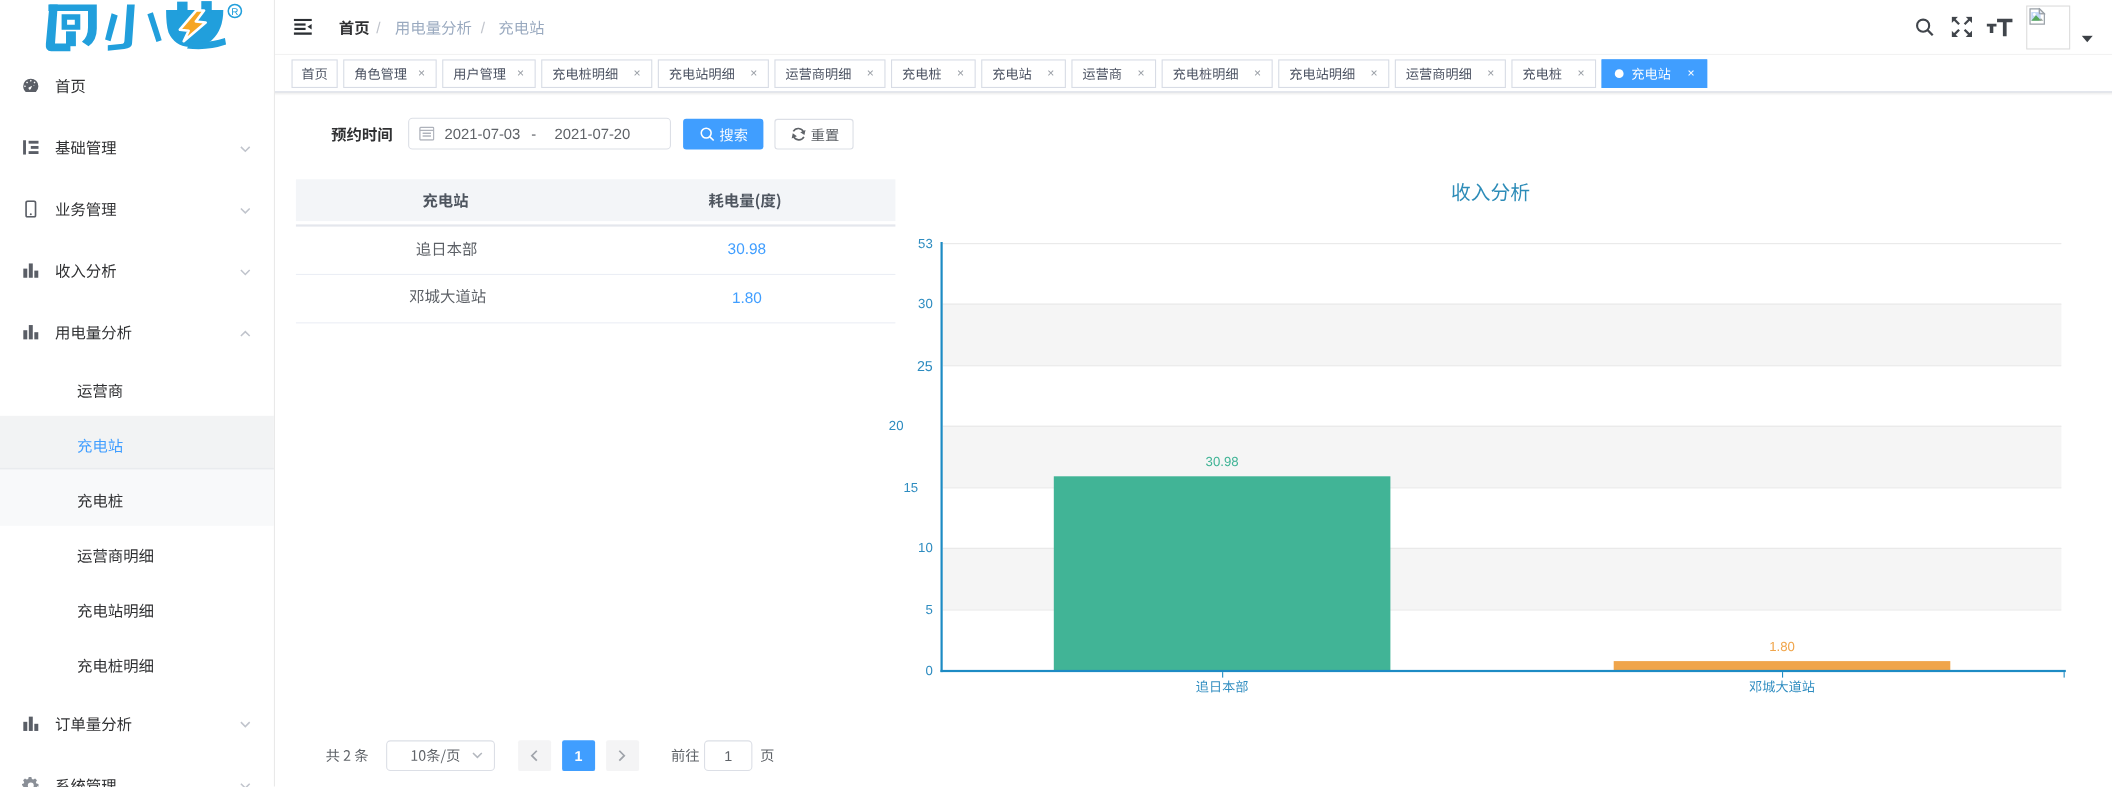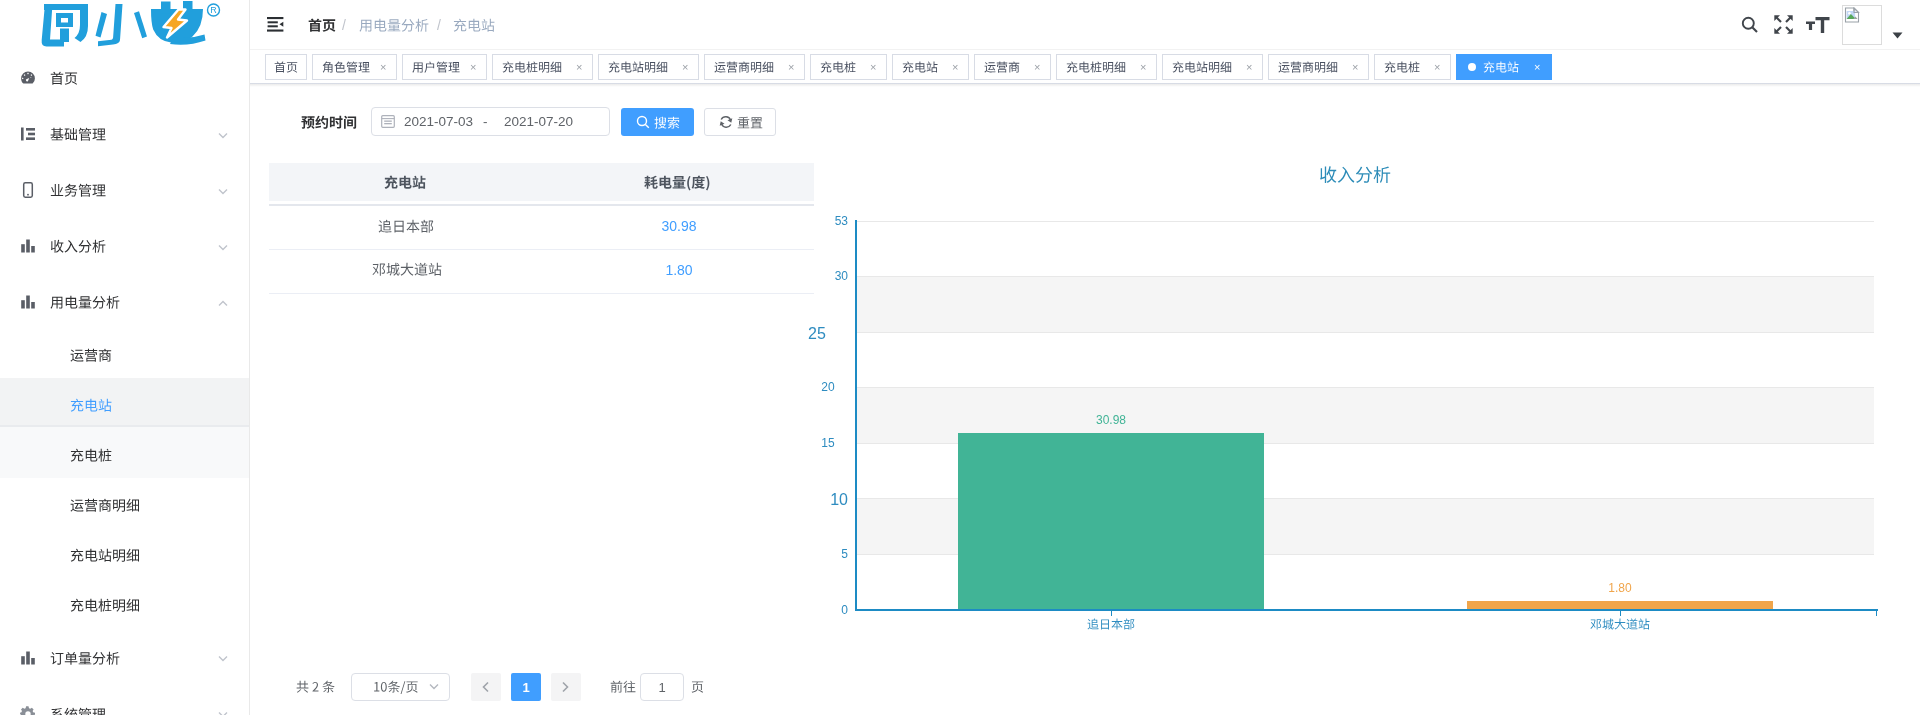--- a/index.html
+++ b/index.html
@@ -339,24 +339,24 @@
 <div class="abs" style="left:857px;top:498px;width:1017px;height:56px;background:#f5f5f5"></div>
 <div class="abs" style="left:857px;top:221px;width:1017px;height:1px;background:#e8e8e8"></div>
 <div class="abs" style="left:857px;top:276px;width:1017px;height:1px;background:#e8e8e8"></div>
 <div class="abs" style="left:857px;top:332px;width:1017px;height:1px;background:#e8e8e8"></div>
 <div class="abs" style="left:857px;top:387px;width:1017px;height:1px;background:#e8e8e8"></div>
 <div class="abs" style="left:857px;top:443px;width:1017px;height:1px;background:#e8e8e8"></div>
 <div class="abs" style="left:857px;top:498px;width:1017px;height:1px;background:#e8e8e8"></div>
 <div class="abs" style="left:857px;top:554px;width:1017px;height:1px;background:#e8e8e8"></div>
 <div class="abs" style="left:808px;top:214px;width:40px;text-align:right;font-size:12px;color:#2e8cc0">53</div>
 <div class="abs" style="left:808px;top:269px;width:40px;text-align:right;font-size:12px;color:#2e8cc0">30</div>
-<div class="abs" style="left:808px;top:325px;width:40px;text-align:left;font-size:16px;color:#2e8cc0">25</div>
-<div class="abs" style="left:808px;top:380px;width:40px;text-align:center;font-size:12px;color:#2e8cc0">20</div>
+<div class="abs" style="left:808px;top:325px;width:40px;text-align:right;font-size:13px;color:#2e8cc0">25</div>
+<div class="abs" style="left:808px;top:380px;width:40px;text-align:left;font-size:12px;color:#2e8cc0">20</div>
 <div class="abs" style="left:808px;top:436px;width:40px;text-align:center;font-size:12px;color:#2e8cc0">15</div>
-<div class="abs" style="left:808px;top:491px;width:40px;text-align:right;font-size:16px;color:#2e8cc0">10</div>
+<div class="abs" style="left:808px;top:491px;width:40px;text-align:right;font-size:12px;color:#2e8cc0">10</div>
 <div class="abs" style="left:808px;top:547px;width:40px;text-align:right;font-size:12px;color:#2e8cc0">5</div>
 <div class="abs" style="left:808px;top:603px;width:40px;text-align:right;font-size:12px;color:#2e8cc0">0</div>
 <div class="abs" style="left:958px;top:433px;width:306px;height:177px;background:#41b496"></div>
 <div class="abs" style="left:1467px;top:601px;width:306px;height:9px;background:#f0a54b"></div>
 <div class="abs" style="left:855px;top:220px;width:2px;height:391px;background:#1d8bc4"></div>
 <div class="abs" style="left:855px;top:609px;width:1023px;height:2px;background:#1d8bc4"></div>
 <div class="abs" style="left:1111px;top:611px;width:1px;height:5px;background:#1d8bc4"></div>
 <div class="abs" style="left:1620px;top:611px;width:1px;height:5px;background:#1d8bc4"></div>
 <div class="abs" style="left:1876px;top:611px;width:1px;height:5px;background:#1d8bc4"></div>
 <div class="abs" style="left:1061px;top:413px;width:100px;text-align:center;font-size:12px;color:#41b496">30.98</div>

